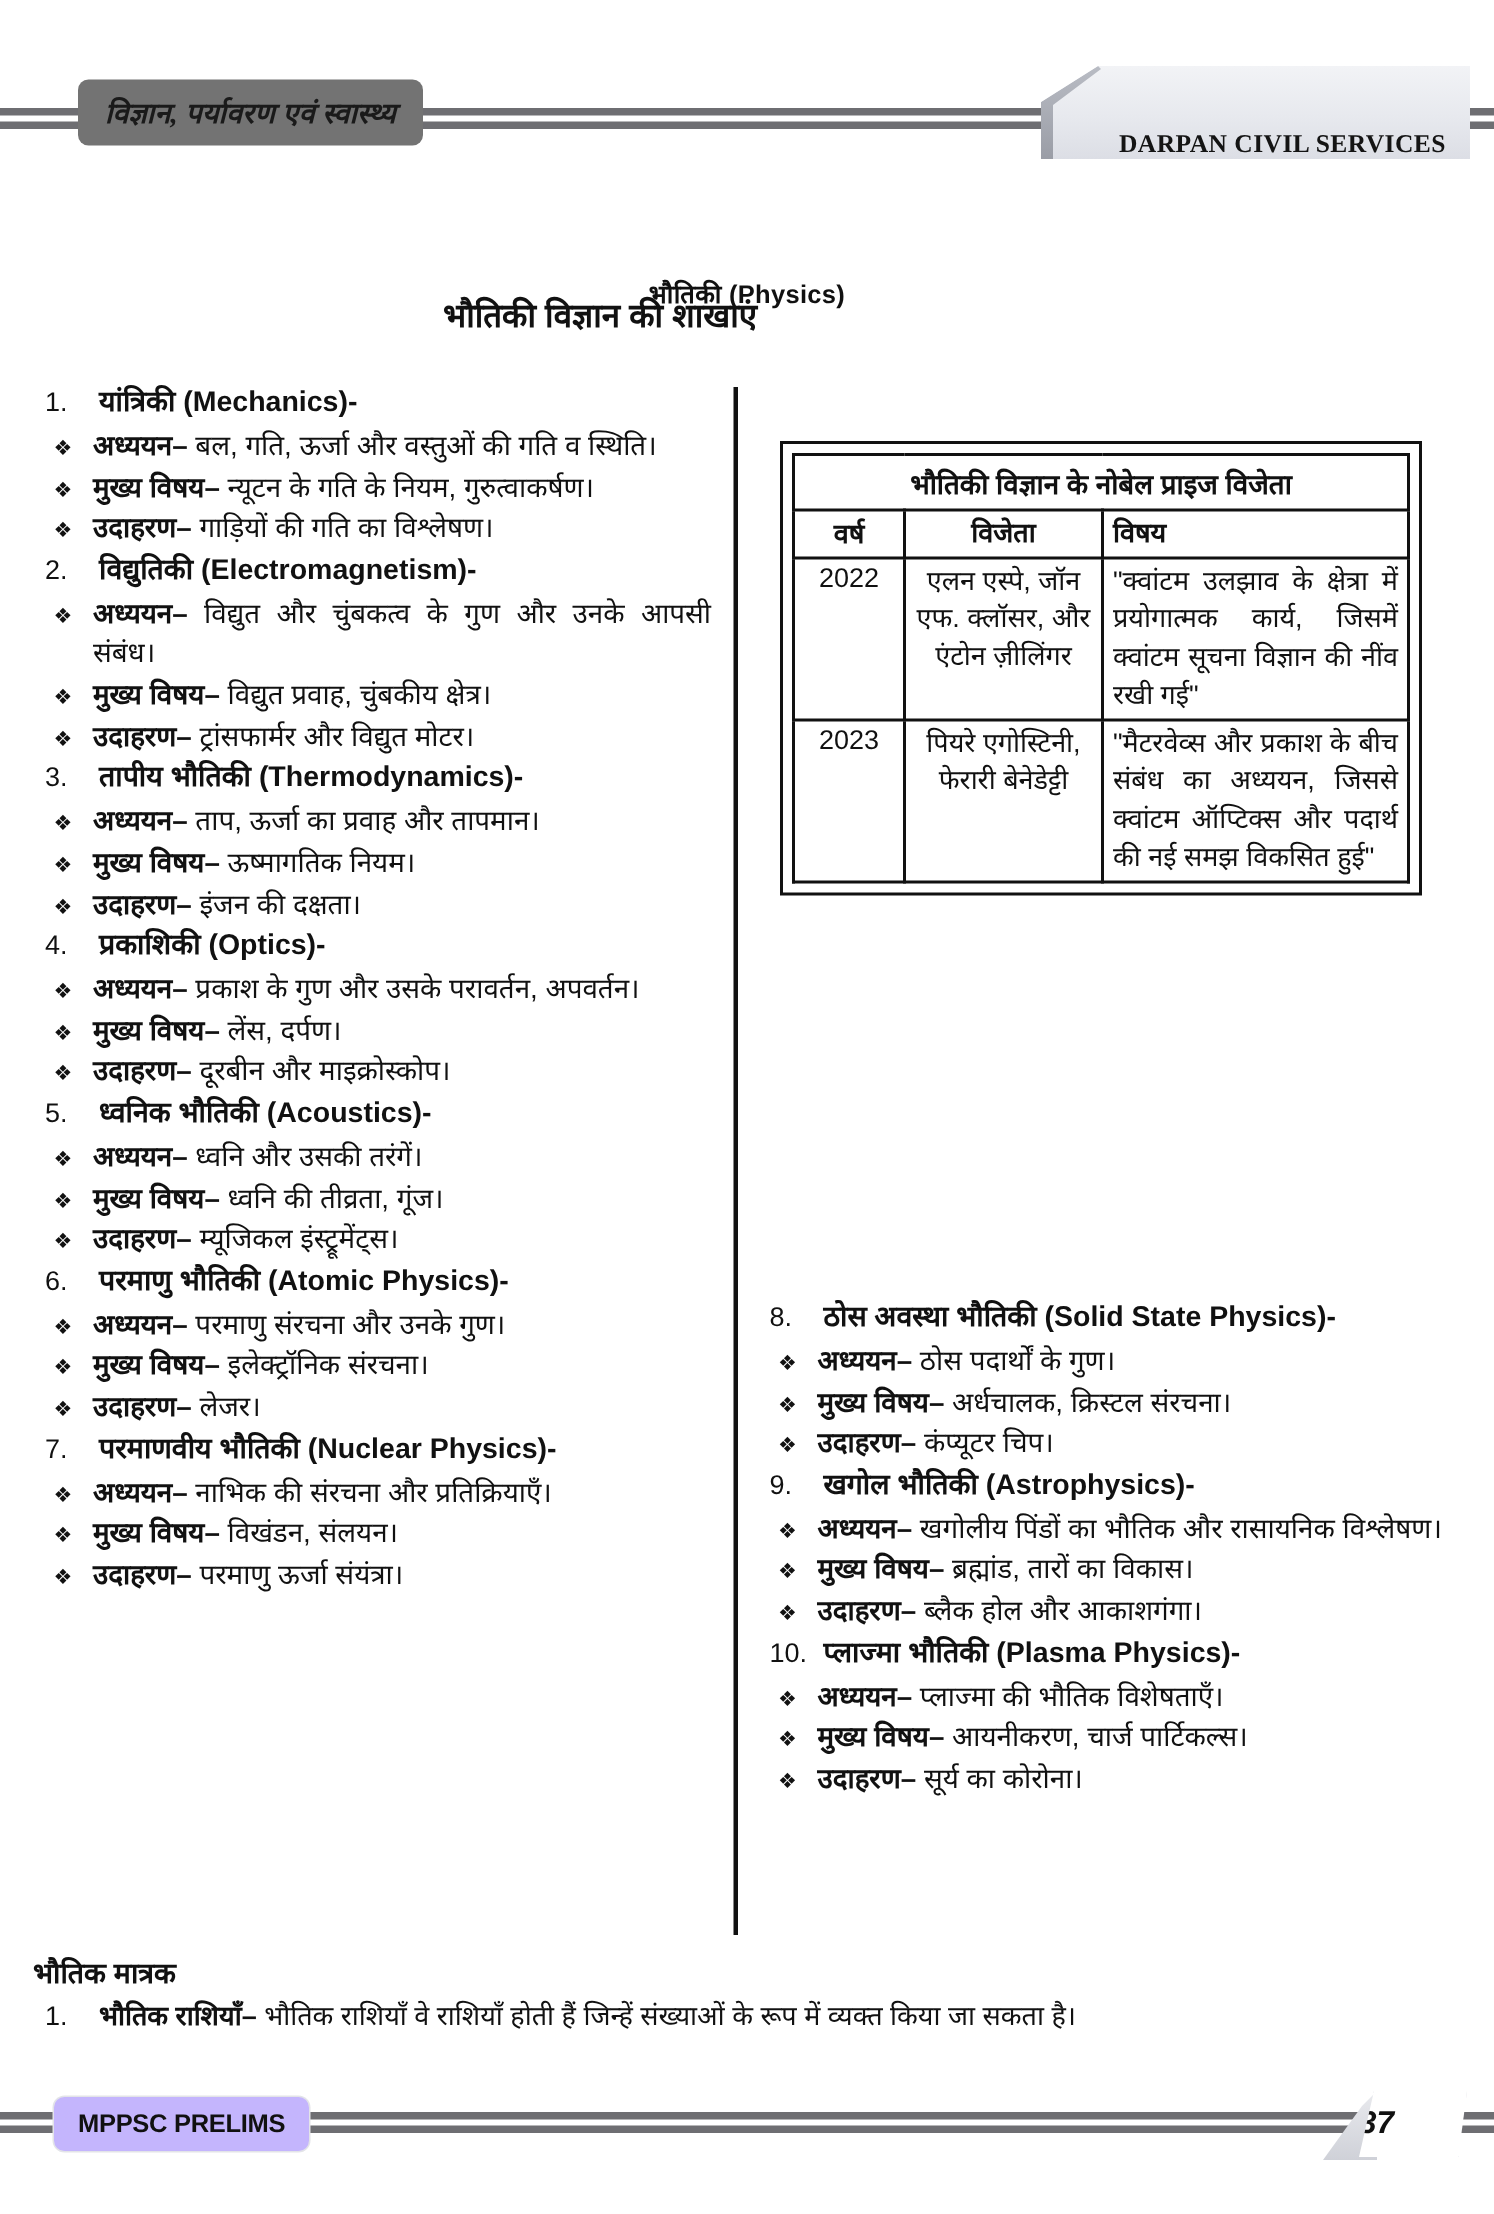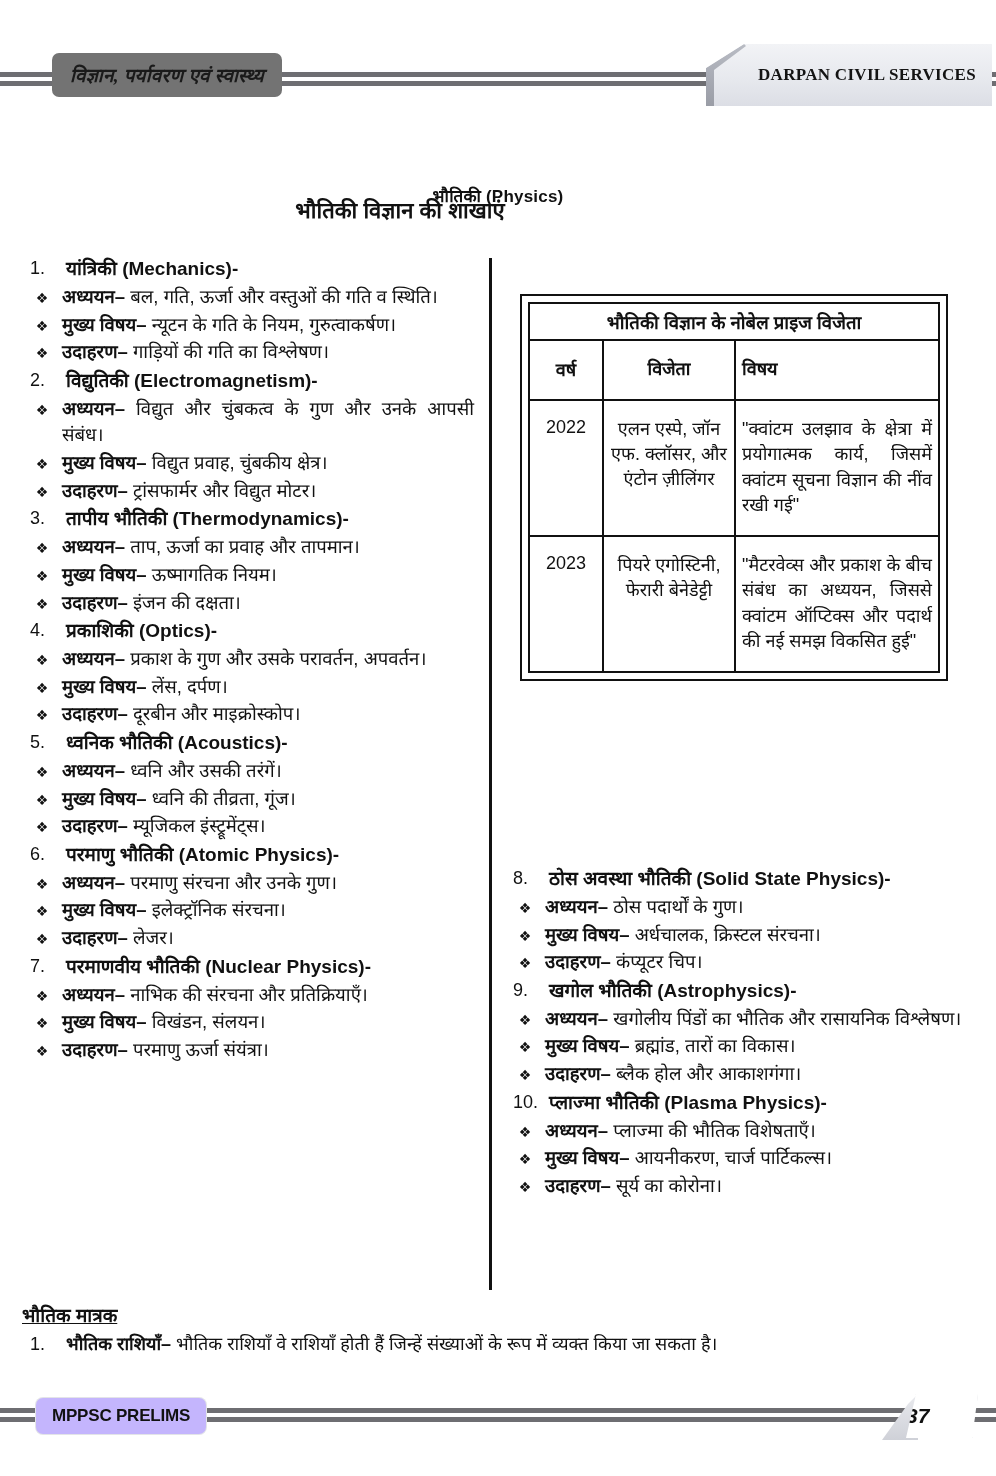--- a/index.html
+++ b/index.html
@@ -26,25 +26,25 @@
     border-radius: 7px;
     z-index: 3;
   }
   .hdr-left-pill span {
     font-family: "Liberation Serif", "DejaVu Serif", serif;
     font-weight: bold; font-style: italic;
     font-size: 19px; letter-spacing: .2px; color: #1a1a1a;
     white-space: nowrap;
   }
   .hdr-right-tab {
-    position: absolute; right: 4px; top: -4px; height: 62px; width: 286px;
+    position: absolute; right: 16px; top: -4px; height: 62px; width: 286px;
     background: linear-gradient(180deg,#f2f3f6 0%,#e7e9ee 55%,#dcdee5 100%);
     z-index: 3;
     clip-path: polygon(38px 0, 100% 0, 100% 100%, 0 100%, 0 24px);
-    display: flex; align-items: center;
+    display: flex; align-items: flex-end;
   }
   .hdr-right-tab::before{
     content:""; position:absolute; left:0; top:0; width: 40px; height: 62px;
     background: linear-gradient(180deg,#b9bcc4,#9a9da6);
     clip-path: polygon(38px 0, 40px 2px, 8px 26px, 8px 62px, 0 62px, 0 24px);
   }
   .hdr-right-tab span {
     font-family: "Liberation Serif", "DejaVu Serif", serif;
     font-weight: bold; font-size: 17px; letter-spacing: .3px;
     color: #141414; margin-left: 52px; white-space: nowrap;
@@ -88,33 +88,33 @@
   .blt-lbl { font-weight: bold; }
 
   
   .tbl-frame {
     position: absolute; left: 520px; top: 294px; width: 428px;
     border: 2px solid #111; padding: 6px;
     background: #fff;
   }
   table.nobel { width: 100%; border-collapse: collapse; }
   table.nobel th, table.nobel td {
-    border: 2px solid #111; padding: 16px 6px; vertical-align: top;
+    border: 2px solid #111; padding: 2px 6px; vertical-align: top;
   }
   .tbl-caption {
     text-align: center; font-size: 18.5px; font-weight: bold; padding: 5px 4px !important;
   }
   .tbl-colhead { text-align: center; font-size: 18.5px; font-weight: bold; }
   .c-year { width: 74px; text-align: center; font-size: 18px; }
   .c-winner { width: 132px; text-align: center; font-size: 18px; line-height: 1.4; }
   .c-topic { text-align: justify; text-align-last: left; font-size: 18px; line-height: 1.42; }
 
   
   .bottom { position: absolute; left: 22px; top: 1302px; width: 952px; }
-  .bottom-head { font-size: 19px; font-weight: bold; color: #111; text-decoration: underline; }
+  .bottom-head { font-size: 19px; font-weight: bold; color: #111; }
   .bottom-row { display: flex; align-items: flex-start; font-size: 18px; margin-top: 4px; line-height: 1.4; }
   .bottom-num { width: 44px; flex: 0 0 44px; padding-left: 8px; }
   .bottom-txt { flex: 1; }
 
   
   .ftr { position: absolute; left: 0; top: 1396px; width: 996px; height: 46px; }
   .ftr-rails { position: absolute; left: 0; top: 12px; width: 996px; height: 16px; }
   .ftr-pill {
     position: absolute; left: 36px; top: 2px; height: 36px; padding: 0 16px;
     display: flex; align-items: center; background: #c4b5fd;

